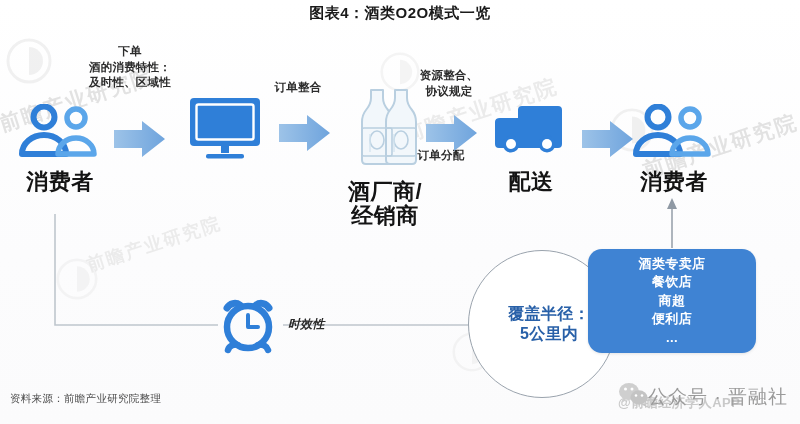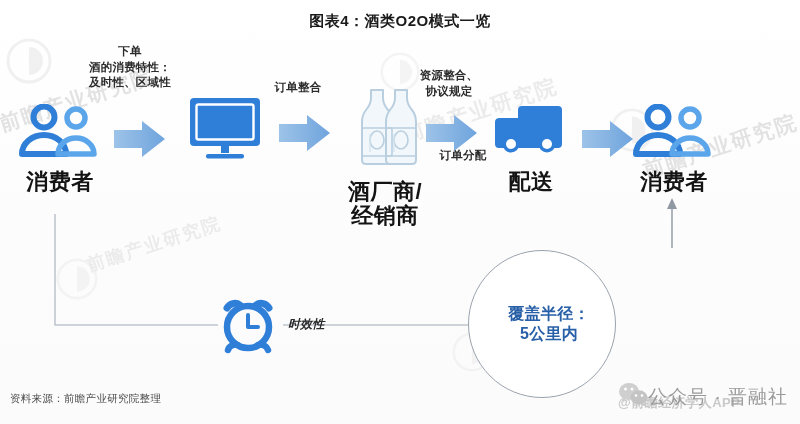--- a/index.html
+++ b/index.html
@@ -18,21 +18,21 @@
     position: relative;
     width: 800px;
     height: 424px;
     background: linear-gradient(180deg,#ffffff 0%, #fcfcfd 60%, #fbfbfc 100%);
     overflow: hidden;
   }
 
   
   .title {
     position: absolute;
-    top: 12px;
+    top: 4px;
     left: 0;
     width: 800px;
     text-align: center;
     font-size: 15px;
     font-weight: bold;
     letter-spacing: 0.5px;
     color: #1a1a1a;
   }
 
   
@@ -221,21 +221,21 @@
 
   <div class="caption" style="left:55px; top:44px; width:150px;">下单
 酒的消费特性：
 及时性、区域性</div>
 
   <div class="caption" style="left:258px; top:80px; width:80px;">订单整合</div>
 
   <div class="caption" style="left:400px; top:68px; width:98px;">资源整合、
 协议规定</div>
 
-  <div class="caption" style="left:420px; top:148px; width:86px;">订单分配</div>
+  <div class="caption" style="left:398px; top:148px; width:86px;">订单分配</div>
 
   <div class="node" style="left:6px; top:104px; width:108px;">
     <div class="icon-wrap" style="height:60px;">
       <span>
         <svg width="88" height="56" viewBox="0 0 88 56">
           <circle cx="28" cy="13" r="10.5" fill="none" stroke="#2f7fd8" stroke-width="6"></circle>
           <path d="M6 50 a22 19 0 0 1 44 0 z" fill="none" stroke="#2f7fd8" stroke-width="6" stroke-linejoin="round"></path>
           <circle cx="60" cy="14" r="9" fill="none" stroke="#5ba6ea" stroke-width="5.5"></circle>
           <path d="M42 50 a18 16 0 0 1 36 0 z" fill="none" stroke="#5ba6ea" stroke-width="5.5" stroke-linejoin="round"></path>
         </svg>
@@ -381,20 +381,27 @@
     </svg>
   </div>
 
   <div class="small-label" style="left:288px; top:316px;">时效性</div>
 
   <div class="circle-node" style="left:468px; top:250px; width:148px; height:148px;">
     <div class="circle-text" style="margin-left:14px;">覆盖半径：
 5公里内</div>
   </div>
 
+  <div class="blue-box" style="left:588px; top:249px; width:168px; height:104px;">
+    <div class="blue-box-text">酒类专卖店
+餐饮店
+商超
+便利店
+...</div>
+  </div>
 
   <div class="source">资料来源：前瞻产业研究院整理</div>
 
   <div class="wm-app" style="left:618px; top:394px;">@前瞻经济学人APP</div>
 
   <div class="wechat-credit">
     <span>
       <svg width="30" height="26" viewBox="0 0 30 26">
         <ellipse cx="11" cy="9.5" rx="10" ry="8.5" fill="#cfcfcf"></ellipse>
         <path d="M5 16 L3 21 L8.5 18 Z" fill="#cfcfcf"></path>

